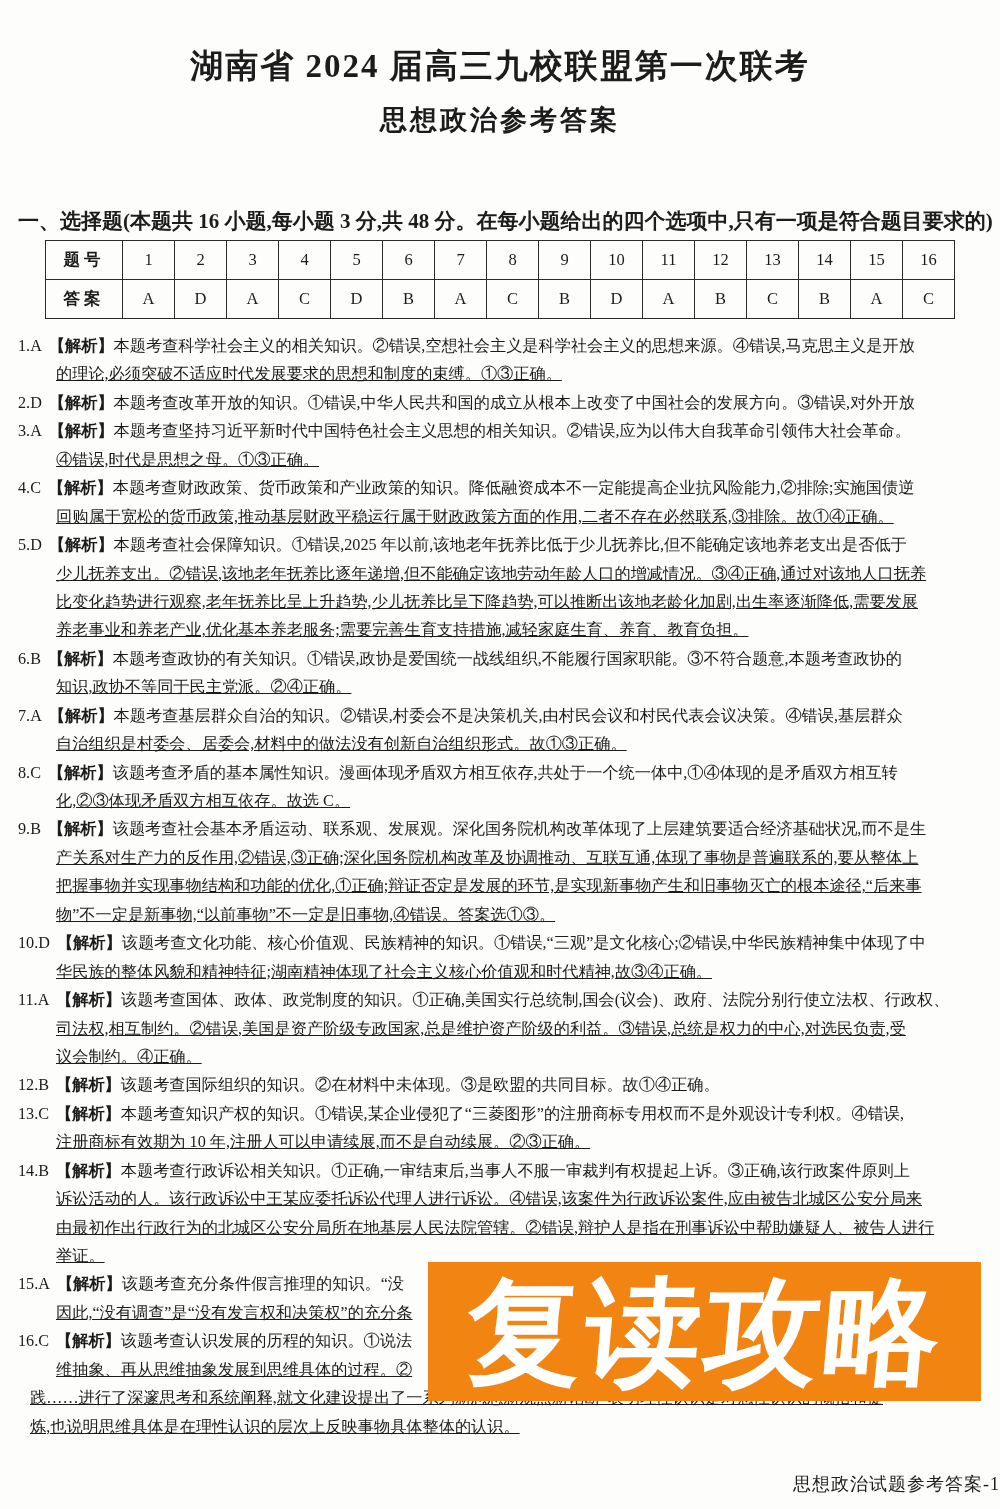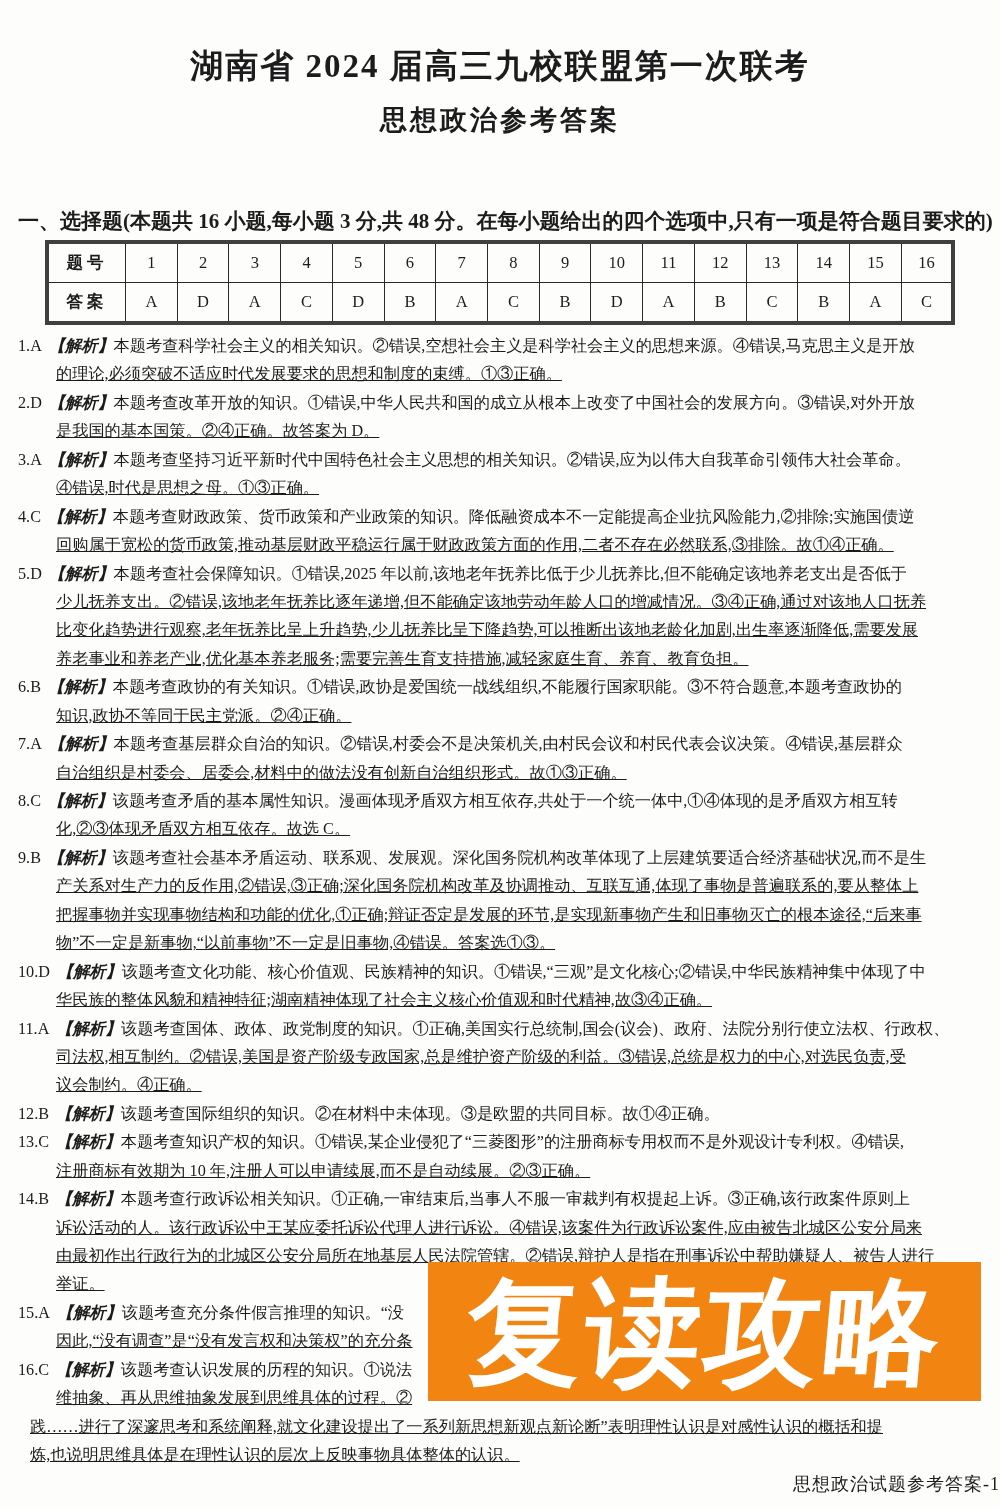--- a/index.html
+++ b/index.html
@@ -15,36 +15,36 @@
   .doc-subtitle{
     position:absolute;top:102px;left:0;width:100%;text-align:center;
     font-size:27px;font-weight:bold;letter-spacing:3px;
   }
   .section-heading{
     position:absolute;top:207px;left:18px;width:964px;
     font-size:21px;font-weight:bold;white-space:nowrap;
   }
   table.answer-table{
     position:absolute;top:240px;left:45px;width:910px;
-    border-collapse:collapse;border:4px solid #404040;table-layout:fixed;
+    border-collapse:collapse;border:1px solid #404040;table-layout:fixed;
   }
   table.answer-table td{
     border:1px solid #2a2a2a;text-align:center;height:38px;
     font-size:16.5px;padding:0;overflow:hidden;
   }
   table.answer-table td.rowhead{font-weight:bold;width:76px;letter-spacing:4px;}
   .explanations{position:absolute;top:332px;left:18px;width:964px;}
   .exp-line{
     line-height:28.45px;height:28.45px;font-size:16.2px;
     white-space:nowrap;overflow:hidden;
   }
   .exp-line.cont{padding-left:38px;text-decoration:underline;}
   .exp-item:nth-child(16) .exp-line.cont:nth-child(n+3){padding-left:12px;}
   .exp-label{margin-right:7px;}
-  .jiexi{font-weight:bold;font-style:italic;}
+  .jiexi{font-weight:bold;}
   .watermark{
     position:absolute;left:428px;top:1262px;width:553px;height:139px;
     display:flex;align-items:center;justify-content:center;overflow:hidden;
   }
   .watermark-text{
     font-family:"Liberation Sans","DejaVu Sans",sans-serif;
     font-weight:900;font-size:116px;line-height:1;letter-spacing:3px;
     transform:skewX(-5deg);white-space:nowrap;
   }
   .page-footer{
@@ -106,21 +106,20 @@
     </tbody>
   </table>
 
   <div class="explanations" id="explanations">
       <div class="exp-item">
         <div class="exp-line"><span class="exp-label">1.A</span><span class="jiexi">【解析】</span>本题考查科学社会主义的相关知识。②错误,空想社会主义是科学社会主义的思想来源。④错误,马克思主义是开放</div>
         <div class="exp-line cont">的理论,必须突破不适应时代发展要求的思想和制度的束缚。①③正确。</div>
       </div>
       <div class="exp-item">
         <div class="exp-line"><span class="exp-label">2.D</span><span class="jiexi">【解析】</span>本题考查改革开放的知识。①错误,中华人民共和国的成立从根本上改变了中国社会的发展方向。③错误,对外开放</div>
-        <div class="exp-line cont">是我国的基本国策。②④正确。故答案为 D。</div>
       </div>
       <div class="exp-item">
         <div class="exp-line"><span class="exp-label">3.A</span><span class="jiexi">【解析】</span>本题考查坚持习近平新时代中国特色社会主义思想的相关知识。②错误,应为以伟大自我革命引领伟大社会革命。</div>
         <div class="exp-line cont">④错误,时代是思想之母。①③正确。</div>
       </div>
       <div class="exp-item">
         <div class="exp-line"><span class="exp-label">4.C</span><span class="jiexi">【解析】</span>本题考查财政政策、货币政策和产业政策的知识。降低融资成本不一定能提高企业抗风险能力,②排除;实施国债逆</div>
         <div class="exp-line cont">回购属于宽松的货币政策,推动基层财政平稳运行属于财政政策方面的作用,二者不存在必然联系,③排除。故①④正确。</div>
       </div>
       <div class="exp-item">

